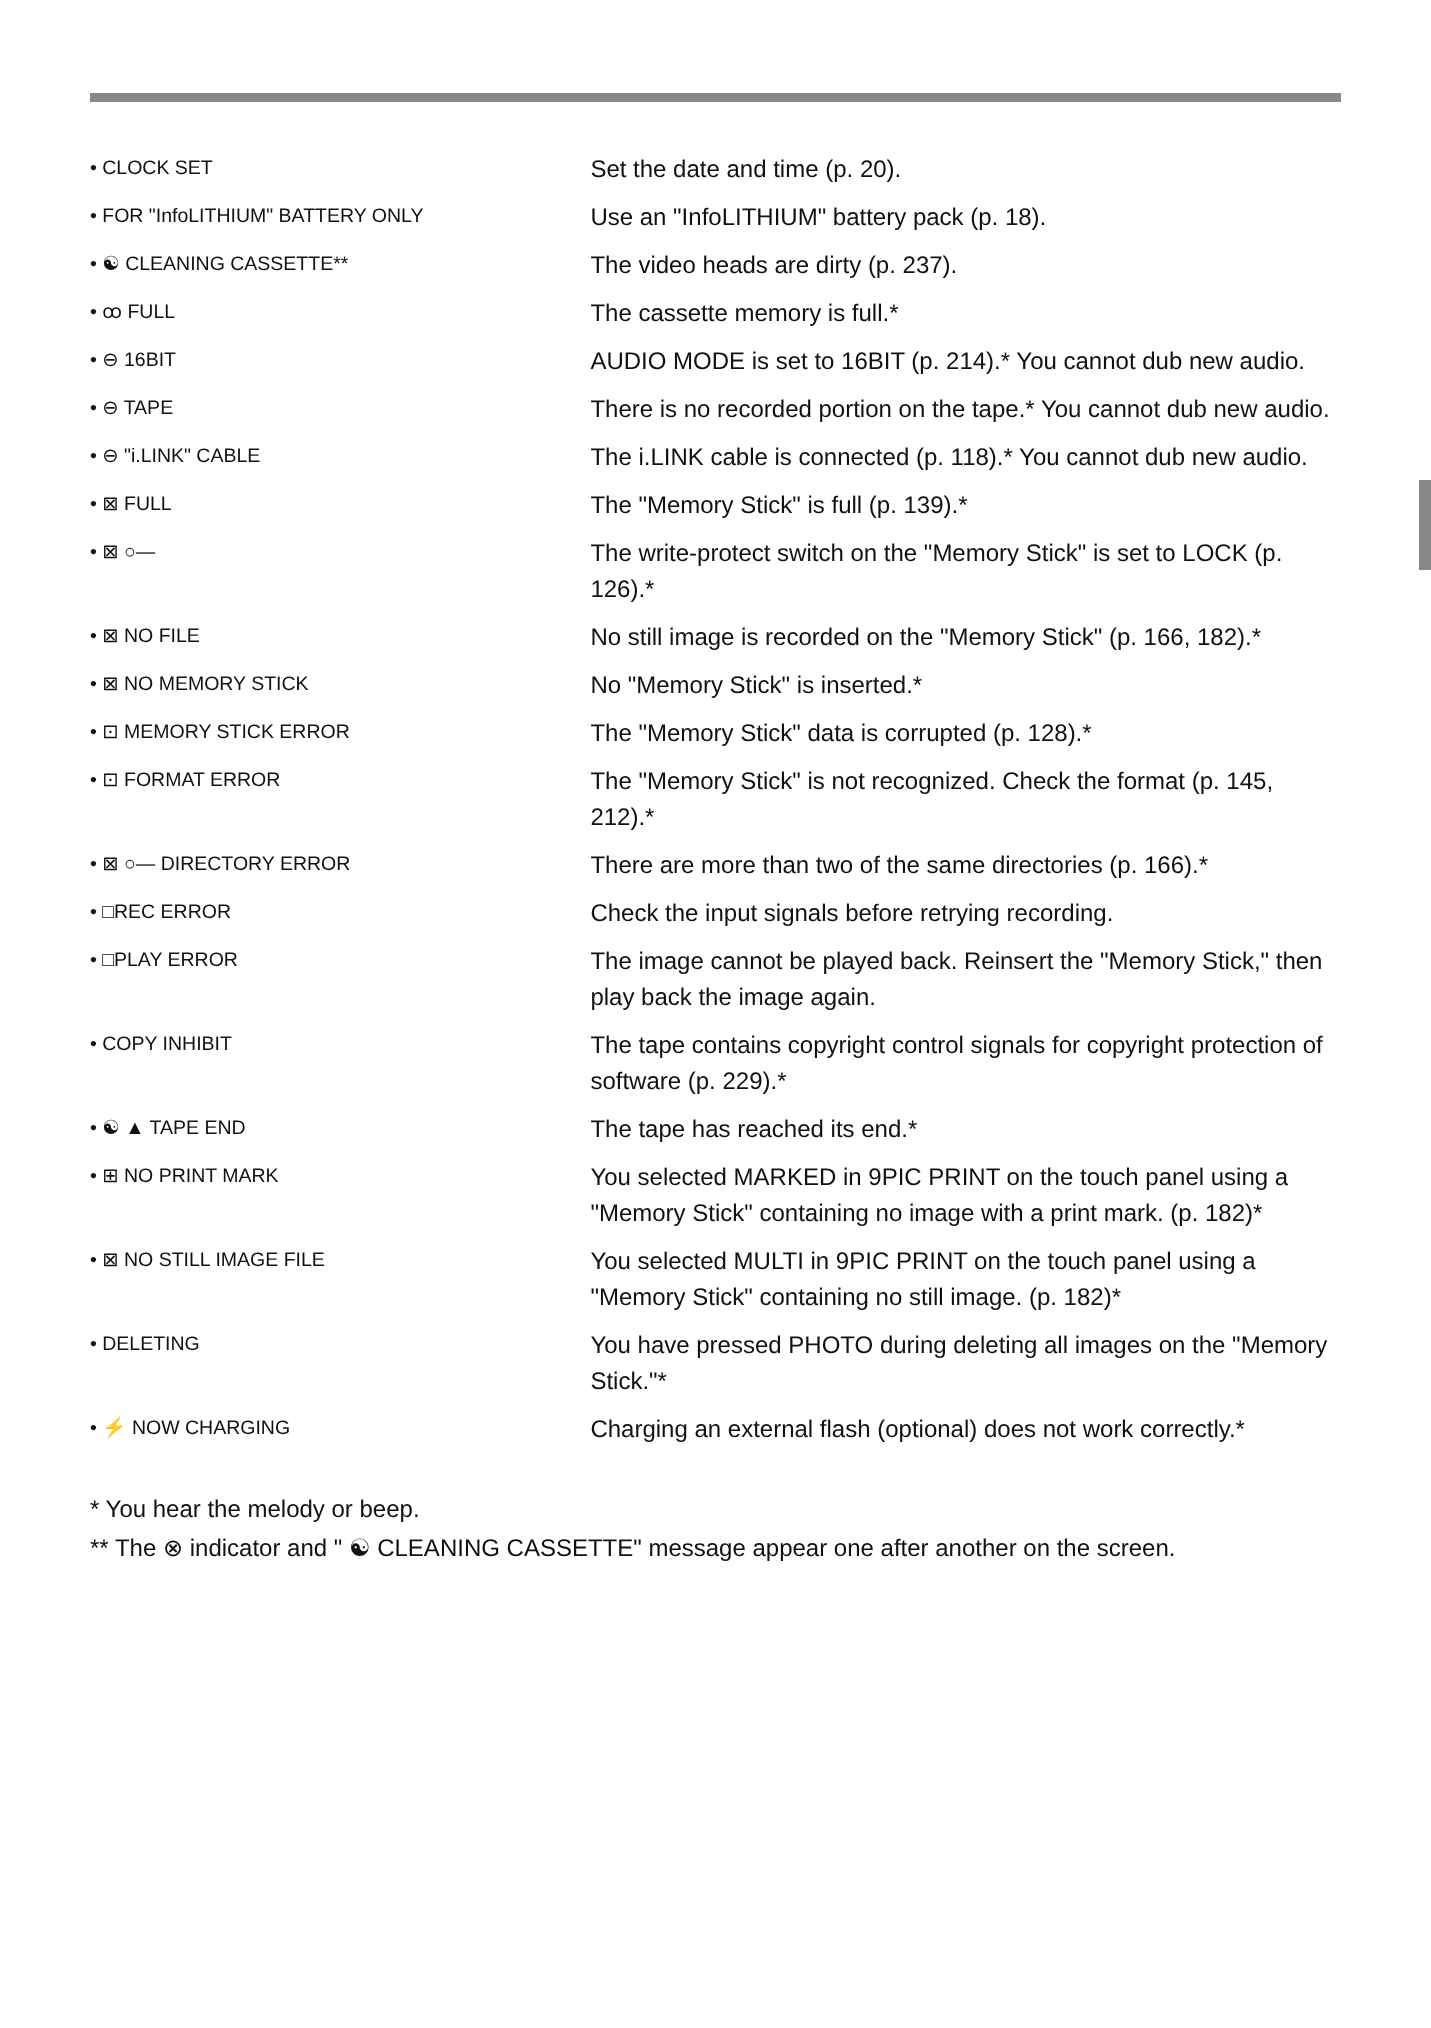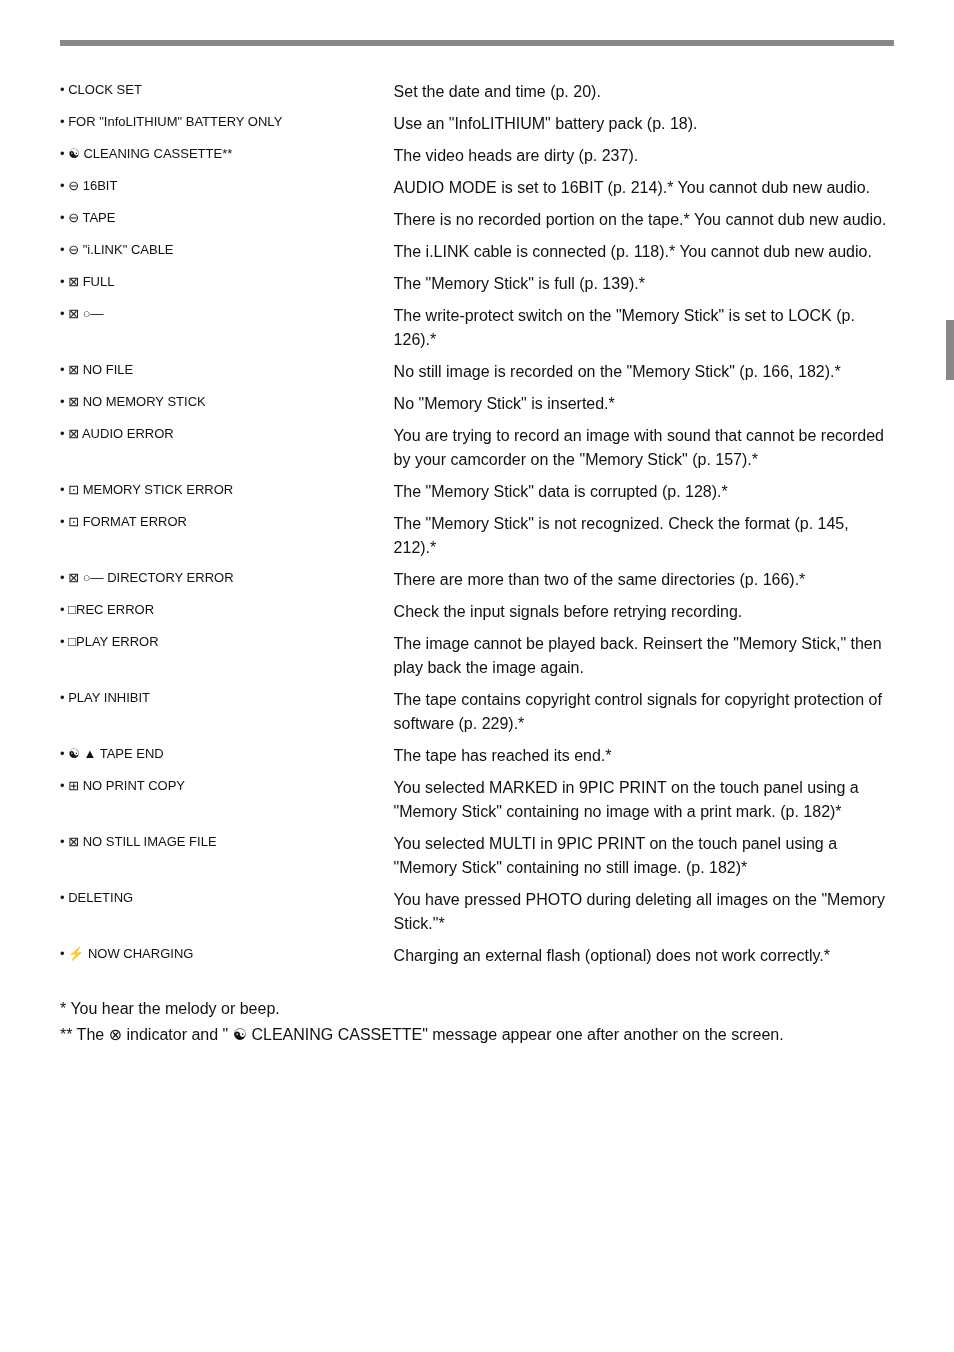--- a/index.html
+++ b/index.html
@@ -5,21 +5,21 @@
     * { box-sizing: border-box; margin: 0; padding: 0; }
     body {
       background: #fff;
       font-family: Arial, sans-serif;
       font-size: 13px;
       color: #111;
       width: 954px;
       min-height: 1352px;
     }
     .page {
-      padding: 40px 60px 40px 60px;
+      padding: 62px 60px 40px 60px;
       position: relative;
     }
     .top-bar {
       width: 100%;
       height: 6px;
       background: #888;
       margin-bottom: 30px;
     }
     .right-accent {
       position: absolute;
@@ -69,20 +69,24 @@
         </tr>
         <tr>
           <td class="label-col">• FOR "InfoLITHIUM" BATTERY ONLY</td>
           <td class="desc-col">Use an "InfoLITHIUM" battery pack (p. 18).</td>
         </tr>
         <tr>
           <td class="label-col">• ☯ CLEANING CASSETTE**</td>
           <td class="desc-col">The video heads are dirty (p. 237).</td>
         </tr>
         <tr>
+          <td class="label-col">• ꝏ FULL</td>
+          <td class="desc-col">The cassette memory is full.*</td>
+        </tr>
+        <tr>
           <td class="label-col">• ⊖ 16BIT</td>
           <td class="desc-col">AUDIO MODE is set to 16BIT (p. 214).* You cannot dub new audio.</td>
         </tr>
         <tr>
           <td class="label-col">• ⊖ TAPE</td>
           <td class="desc-col">There is no recorded portion on the tape.* You cannot dub new audio.</td>
         </tr>
         <tr>
           <td class="label-col">• ⊖ "i.LINK" CABLE</td>
           <td class="desc-col">The i.LINK cable is connected (p. 118).* You cannot dub new audio.</td>
@@ -97,53 +101,49 @@
         </tr>
         <tr>
           <td class="label-col">• ⊠ NO FILE</td>
           <td class="desc-col">No still image is recorded on the "Memory Stick" (p. 166, 182).*</td>
         </tr>
         <tr>
           <td class="label-col">• ⊠ NO MEMORY STICK</td>
           <td class="desc-col">No "Memory Stick" is inserted.*</td>
         </tr>
         <tr>
-          <td class="label-col">• ⊠ AUDIO ERROR</td>
-          <td class="desc-col">You are trying to record an image with sound that cannot be recorded by your camcorder on the "Memory Stick" (p. 157).*</td>
-        </tr>
-        <tr>
           <td class="label-col">• ⊡ MEMORY STICK ERROR</td>
           <td class="desc-col">The "Memory Stick" data is corrupted (p. 128).*</td>
         </tr>
         <tr>
           <td class="label-col">• ⊡ FORMAT ERROR</td>
           <td class="desc-col">The "Memory Stick" is not recognized. Check the format (p. 145, 212).*</td>
         </tr>
         <tr>
           <td class="label-col">• ⊠ ○— DIRECTORY ERROR</td>
           <td class="desc-col">There are more than two of the same directories (p. 166).*</td>
         </tr>
         <tr>
           <td class="label-col">• □REC ERROR</td>
           <td class="desc-col">Check the input signals before retrying recording.</td>
         </tr>
         <tr>
           <td class="label-col">• □PLAY ERROR</td>
           <td class="desc-col">The image cannot be played back. Reinsert the "Memory Stick," then play back the image again.</td>
         </tr>
         <tr>
-          <td class="label-col">• PLAY INHIBIT</td>
+          <td class="label-col">• COPY INHIBIT</td>
           <td class="desc-col">The tape contains copyright control signals for copyright protection of software (p. 229).*</td>
         </tr>
         <tr>
           <td class="label-col">• ☯ ▲ TAPE END</td>
           <td class="desc-col">The tape has reached its end.*</td>
         </tr>
         <tr>
-          <td class="label-col">• ⊞  NO PRINT COPY</td>
+          <td class="label-col">• ⊞  NO PRINT MARK</td>
           <td class="desc-col">You selected MARKED in 9PIC PRINT on the touch panel using a "Memory Stick" containing no image with a print mark. (p. 182)*</td>
         </tr>
         <tr>
           <td class="label-col">• ⊠ NO STILL IMAGE FILE</td>
           <td class="desc-col">You selected MULTI in 9PIC PRINT on the touch panel using a "Memory Stick" containing no still image. (p. 182)*</td>
         </tr>
         <tr>
           <td class="label-col">• DELETING</td>
           <td class="desc-col">You have pressed PHOTO during deleting all images on the "Memory Stick."*</td>
         </tr>

